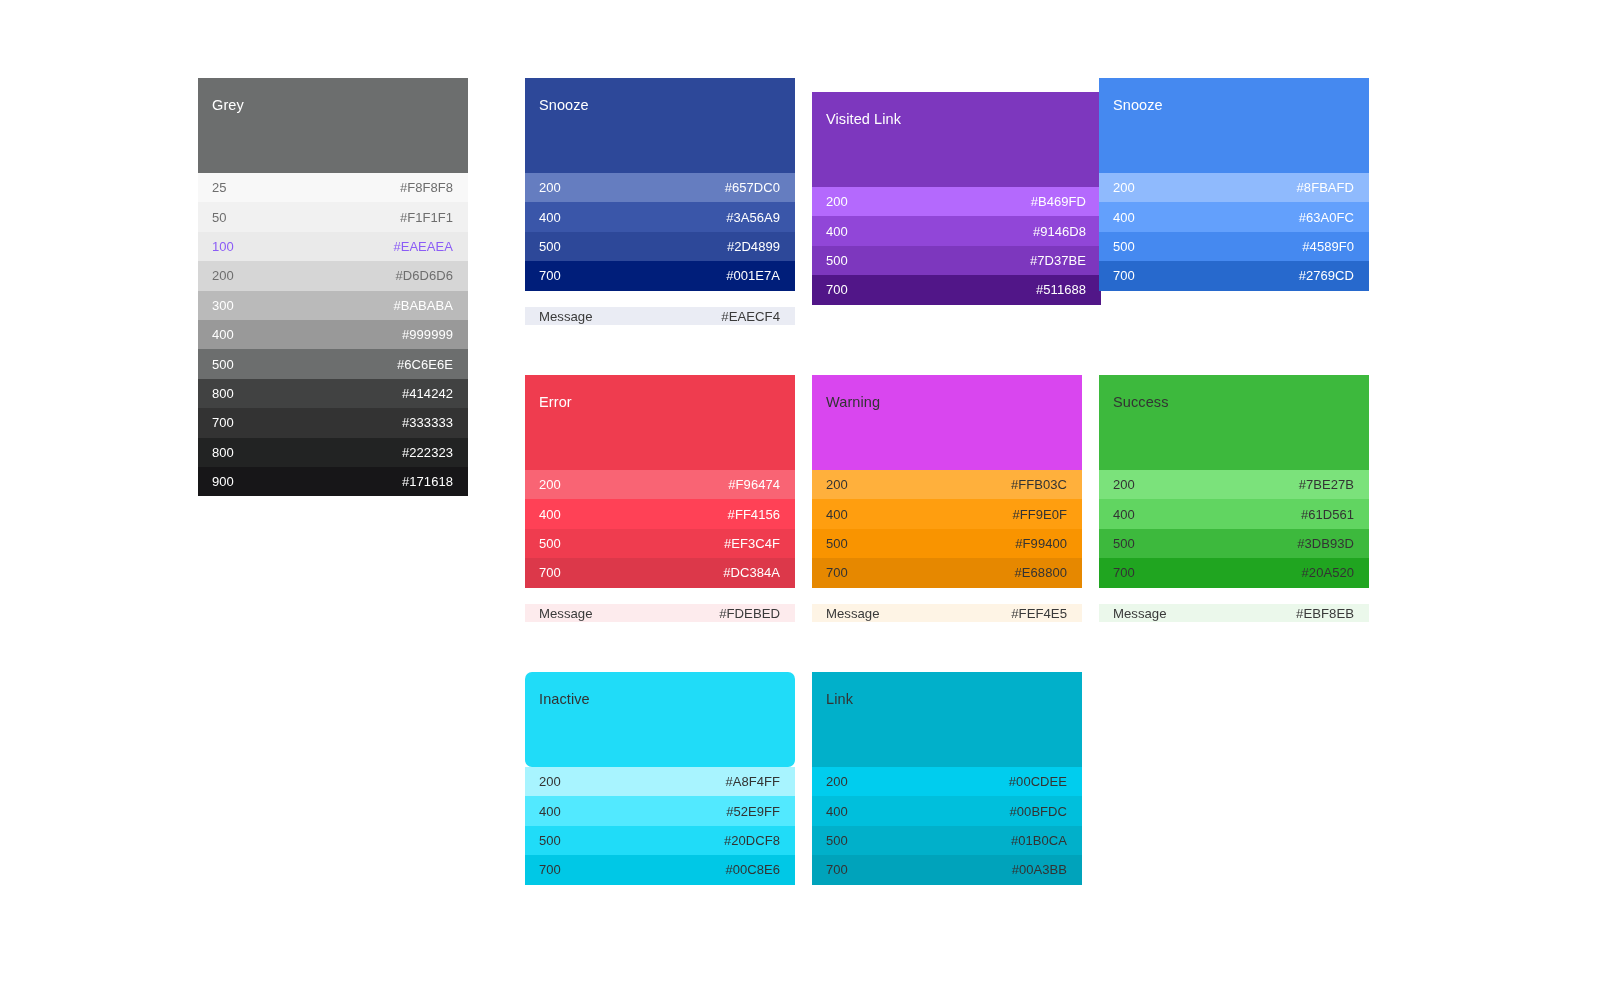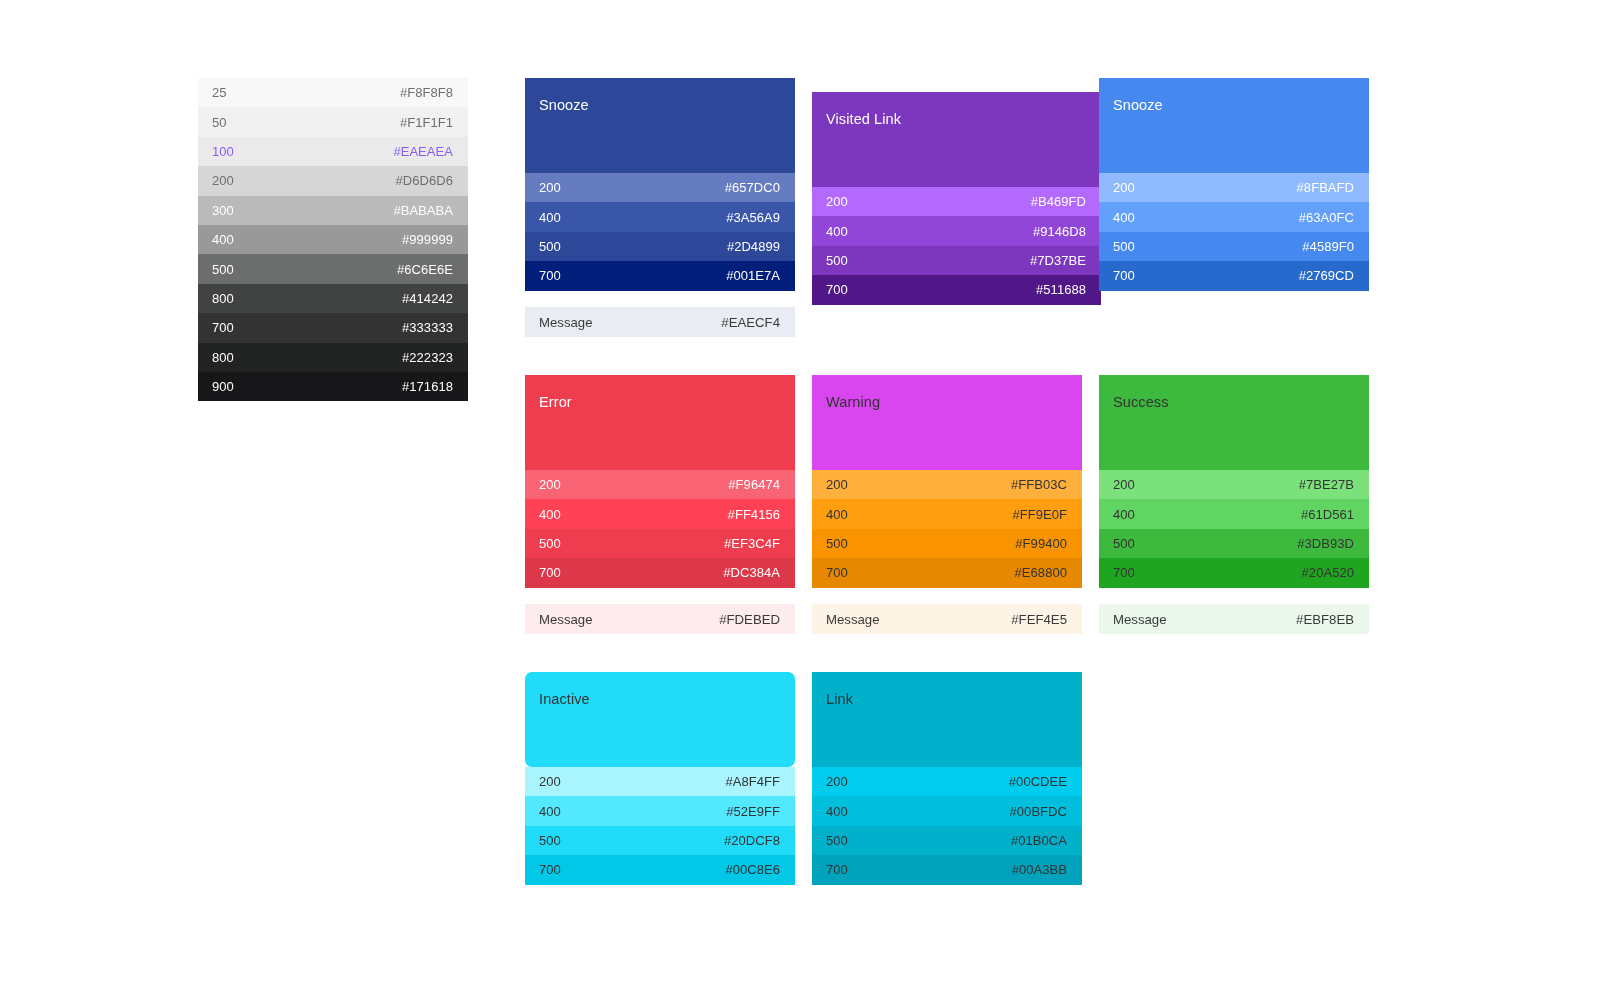--- a/index.html
+++ b/index.html
@@ -34,36 +34,39 @@
     padding: 0 15px 0 14px;
     font-size: 13px;
     letter-spacing: 0.05px;
   }
   .shade-row .tone { white-space: nowrap; }
   .shade-row .hex  { white-space: nowrap; }
 
   
   .message-bar {
     position: absolute;
-    height: 30px;
+    height: 18px;
     display: flex;
     align-items: center;
     justify-content: space-between;
     padding: 0 15px 0 14px;
     font-size: 13.2px;
     color: #3a3a3a;
     gap: 28px;
   }
 </style>
 </head>
 <body>
 
 <div id="canvas">
 
   <div class="card" id="grey-card" style="left: 198px; top: 78px; width: 270px;">
+      <div class="swatch-header" style="background: rgb(108, 110, 110); color: rgb(255, 255, 255);">
+        <div class="title">Grey</div>
+      </div>
       <div class="shade-row" style="background: rgb(248, 248, 248); color: rgb(110, 110, 110);">
         <span class="tone">25</span>
         <span class="hex">#F8F8F8</span>
       </div>
       <div class="shade-row" style="background: rgb(241, 241, 241); color: rgb(110, 110, 110);">
         <span class="tone">50</span>
         <span class="hex">#F1F1F1</span>
       </div>
       <div class="shade-row" style="background: rgb(234, 234, 234); color: #8b5cf6;">
         <span class="tone">100</span>

